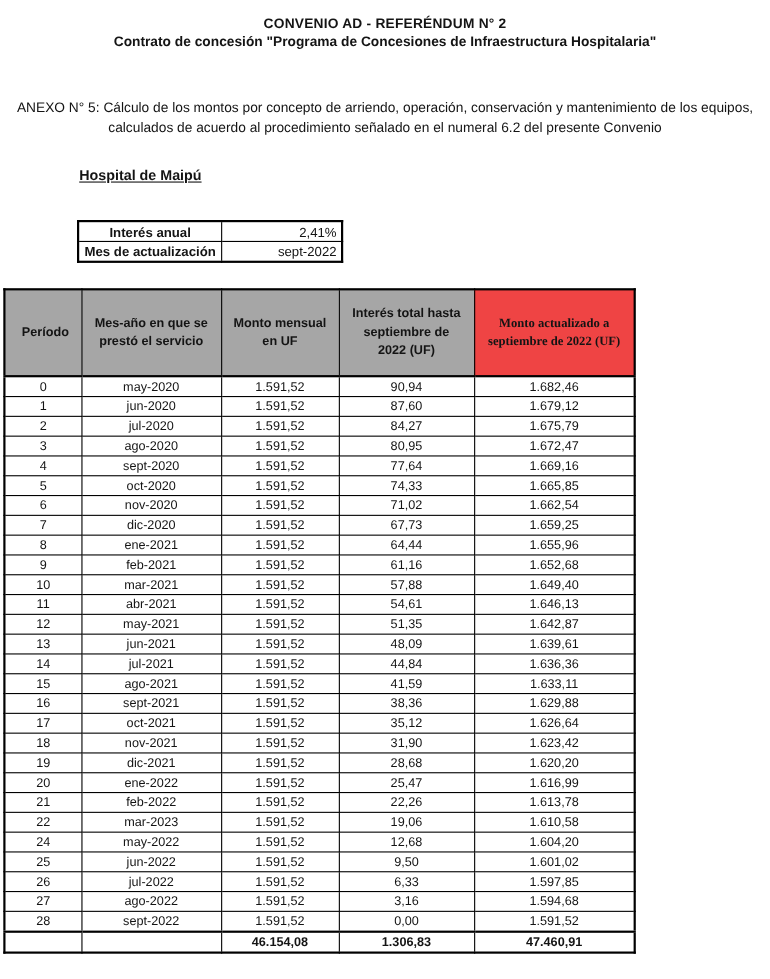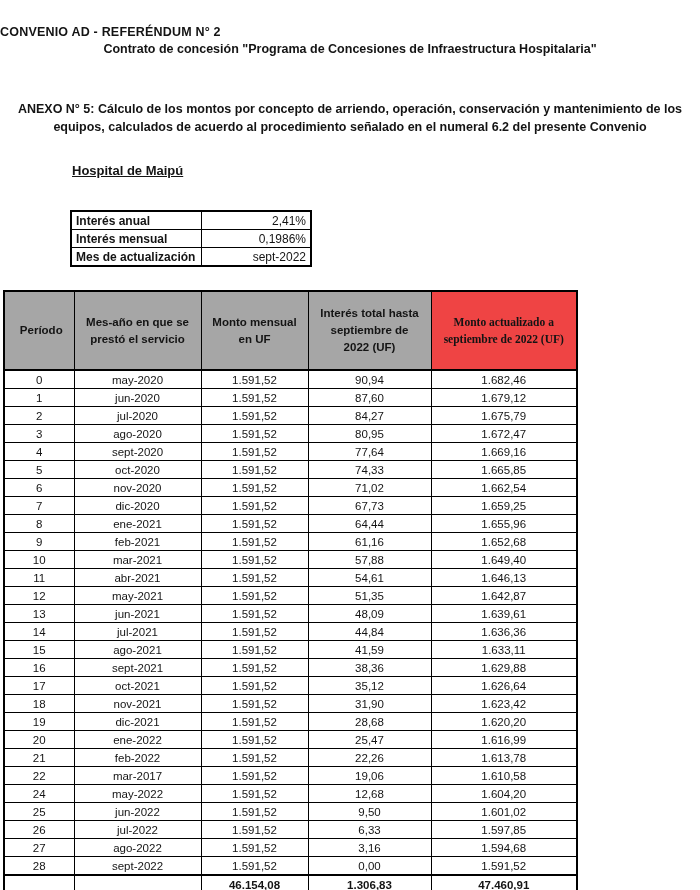--- a/index.html
+++ b/index.html
@@ -2,46 +2,46 @@
 <html><head>
 <meta charset="utf-8">
 <style>
   html, body { margin: 0; padding: 0; background: #ffffff; }
   .page {
     width: 700px; height: 890px; overflow: hidden; position: relative;
     background: #ffffff; color: #141414;
     font-family: "Liberation Sans", sans-serif;
   }
   .title {
-    padding-top: 25px; 
+    padding-top: 14px; text-align: center;
     font-size: 12.5px; font-weight: bold; letter-spacing: 0.2px;
   }
   .subtitle {
     margin-top: 3px; text-align: center;
     font-size: 12.5px; font-weight: bold;
   }
   .annex {
     margin: 44px auto 0 auto; max-width: 688px; text-align: center;
-    font-size: 12.5px; font-weight: bold; line-height: 1.45;
+    font-size: 12.5px; font-weight: normal; line-height: 1.45;
   }
   .hospital {
     margin: 27px 0 0 72px; display: inline-block;
     font-size: 13px; font-weight: bold; 
     text-decoration: underline;
   }
   table { border-collapse: collapse; }
   .info-table {
     margin: 31px 0 0 70px; width: 233px;
     border: 2px solid #000; table-layout: fixed;
   }
   .info-table td {
     border: 1px solid #000; font-size: 12px; height: 15px;
     padding: 1px 4px; white-space: nowrap; overflow: hidden;
   }
-  .info-label { font-weight: bold; width: 121px; text-align: left; }
+  .info-label { font-weight: bold; width: 121px; text-align: center; }
   .info-value { width: 100px; text-align: right; }
   .main-table {
     margin: 23px 0 0 3px; width: 573px;
     border: 2px solid #000; table-layout: fixed;
   }
   .main-table th {
     border: 1px solid #000; border-bottom: 2px solid #000;
     font-size: 11.5px; font-weight: bold; text-align: center;
     vertical-align: middle; height: 73px; padding: 2px 8px; line-height: 1.5;
   }
@@ -65,24 +65,20 @@
 
   <div>
     <span class="hospital">Hospital de Maipú</span>
   </div>
 
   <table class="info-table">
     <tbody>
         <tr>
           <td class="info-label">Interés anual</td>
           <td class="info-value">2,41%</td>
-        </tr>
-        <tr>
-          <td class="info-label">Interés mensual</td>
-          <td class="info-value">0,1986%</td>
         </tr>
         <tr>
           <td class="info-label">Mes de actualización</td>
           <td class="info-value">sept-2022</td>
         </tr>
       </tbody>
   </table>
 
   <table class="main-table">
     <colgroup>
@@ -251,21 +247,21 @@
         </tr>
         <tr>
           <td>21</td>
           <td>feb-2022</td>
           <td>1.591,52</td>
           <td>22,26</td>
           <td>1.613,78</td>
         </tr>
         <tr>
           <td>22</td>
-          <td>mar-2017</td>
+          <td>mar-2023</td>
           <td>1.591,52</td>
           <td>19,06</td>
           <td>1.610,58</td>
         </tr>
         <tr>
           <td>24</td>
           <td>may-2022</td>
           <td>1.591,52</td>
           <td>12,68</td>
           <td>1.604,20</td>

